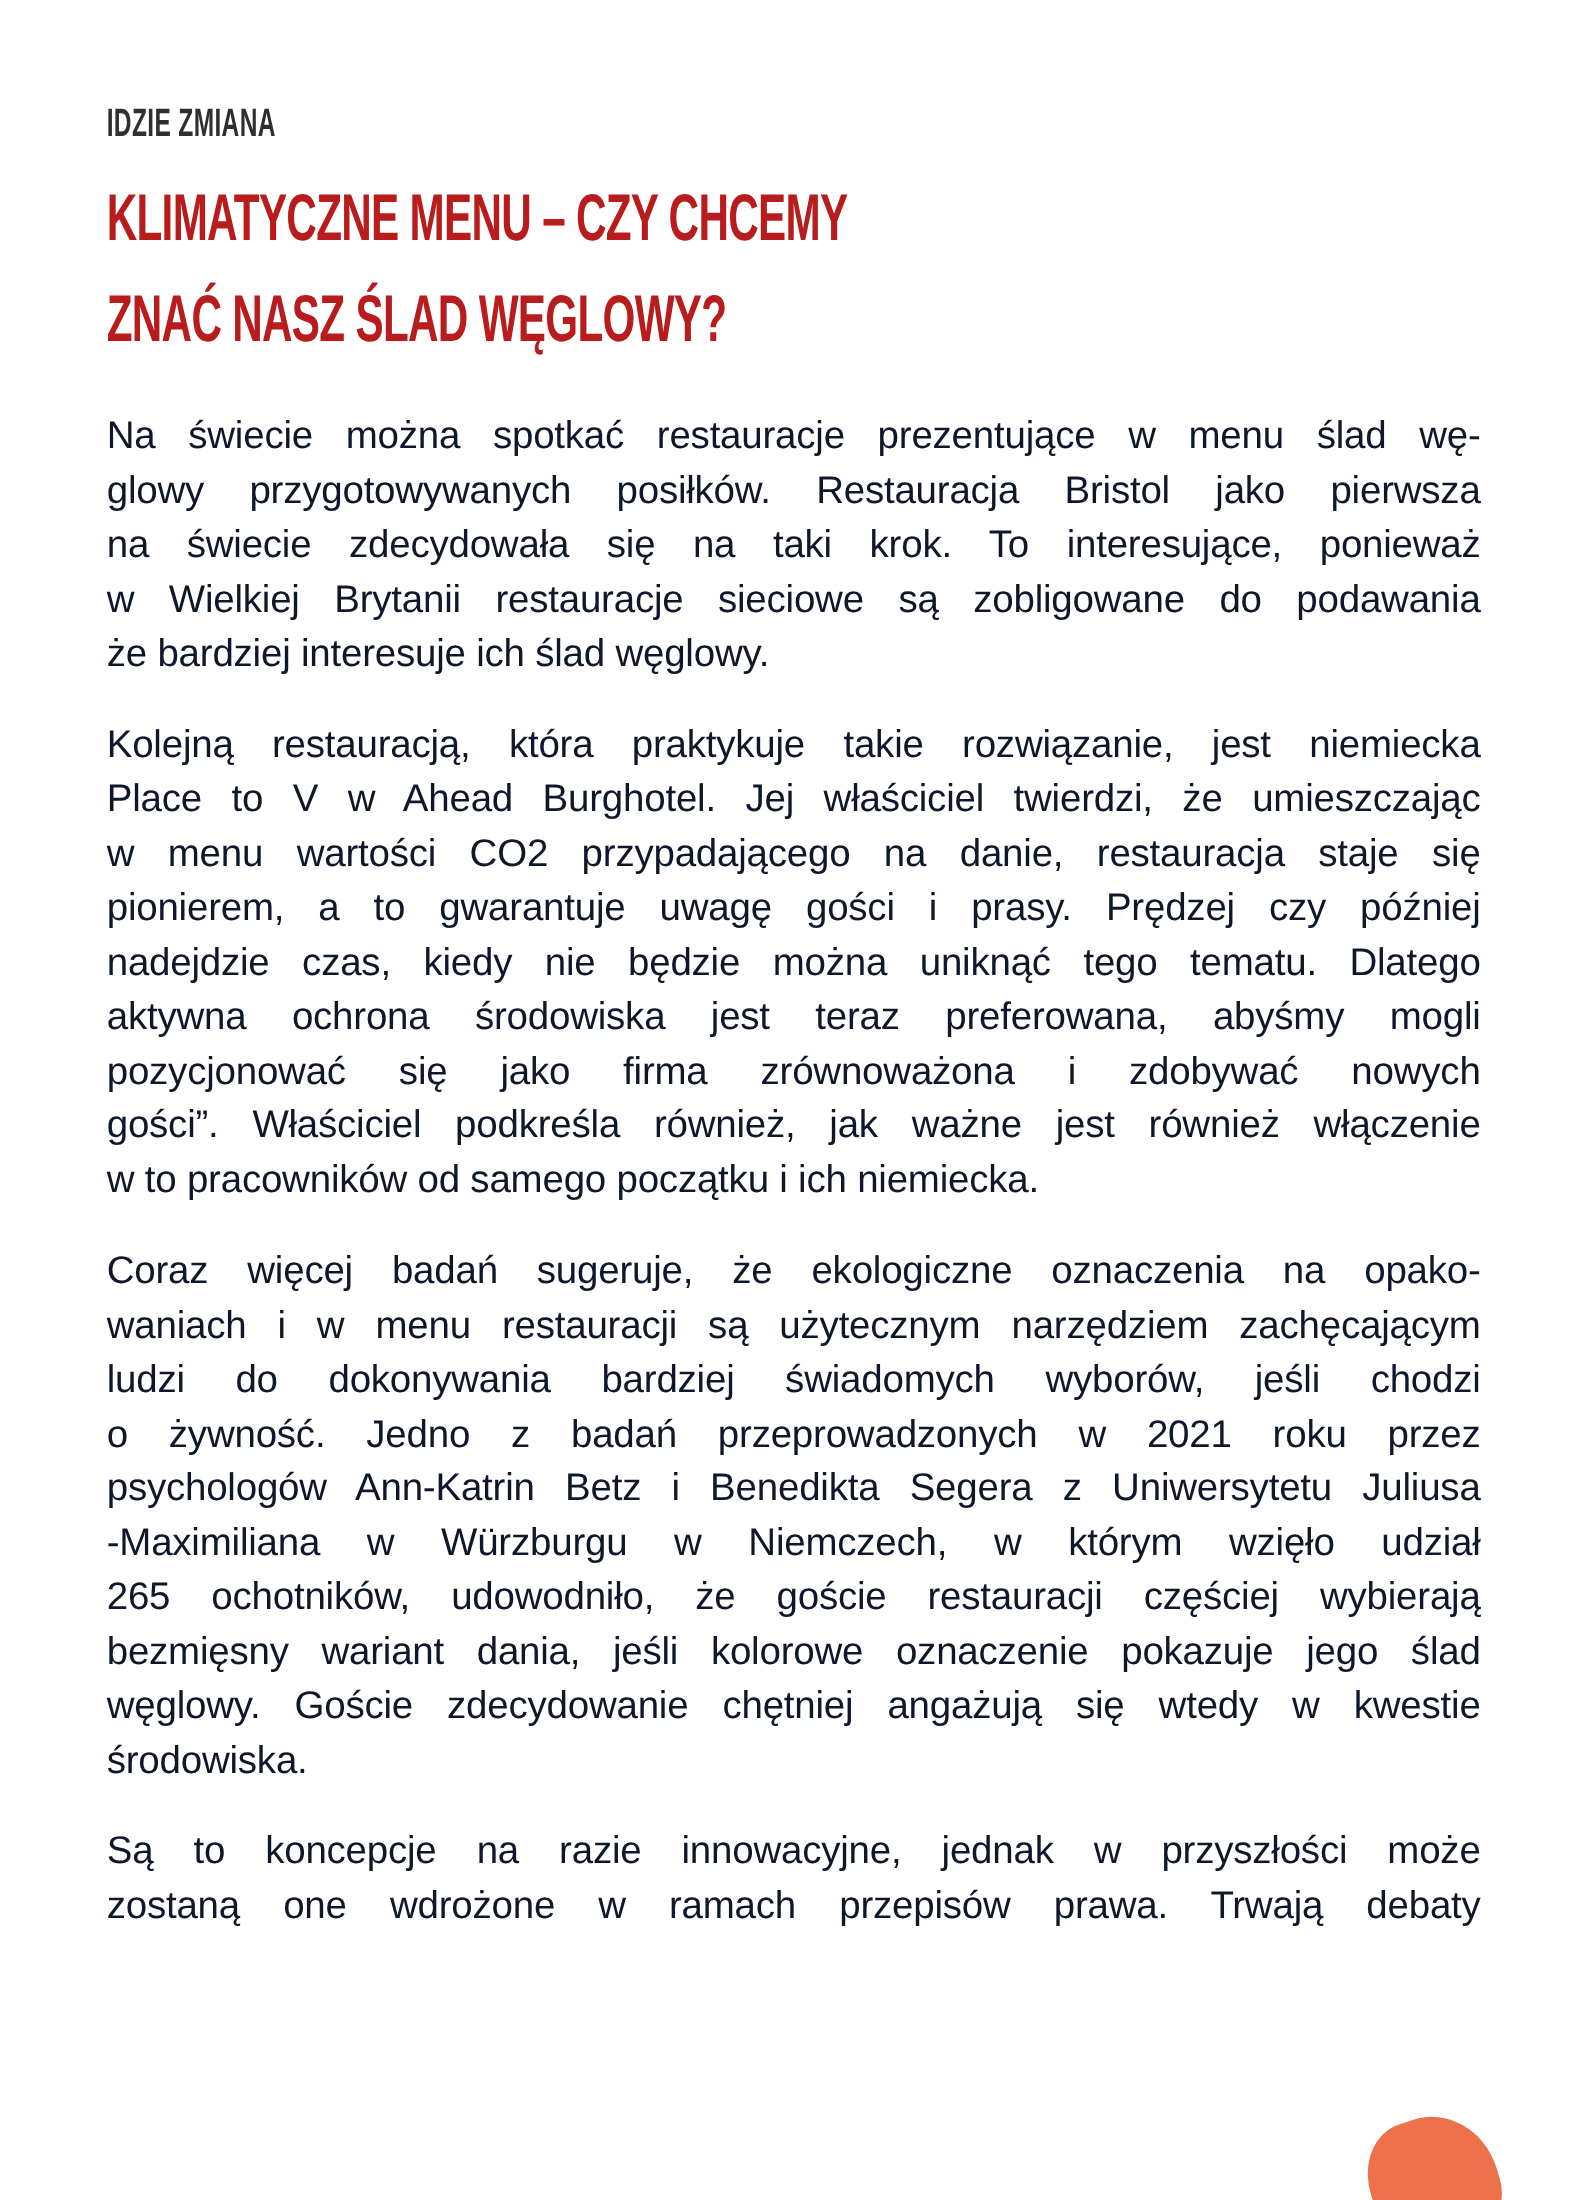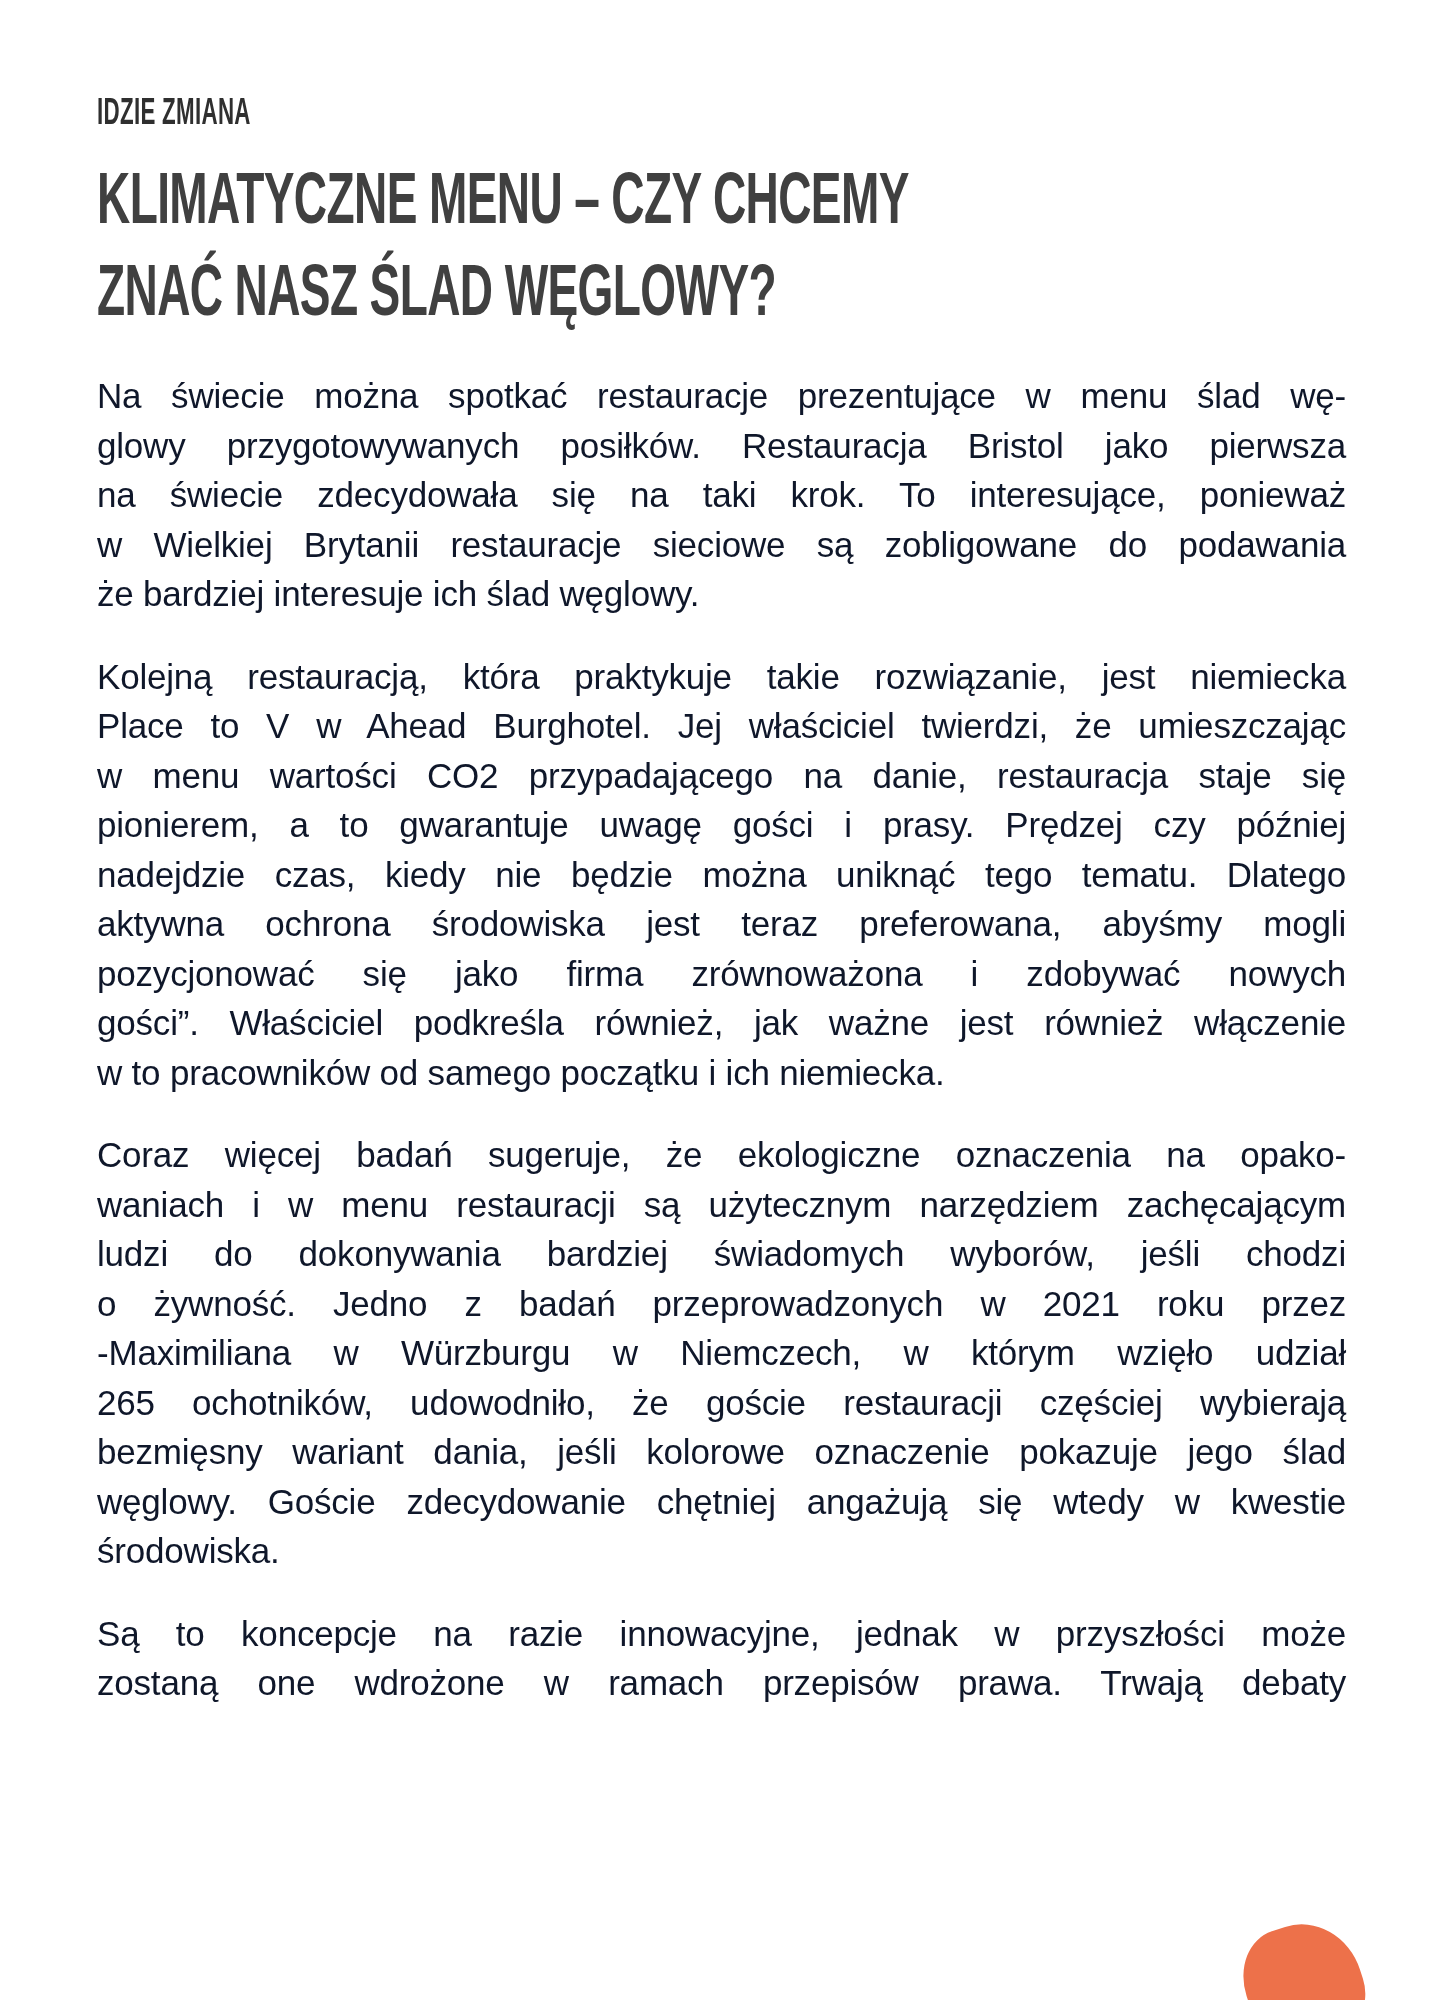--- a/index.html
+++ b/index.html
@@ -27,24 +27,24 @@
     line-height: 36px;
     font-weight: 700;
     color: #2F2F2F;
     transform: scaleX(0.62);
     transform-origin: left top;
     white-space: nowrap;
     letter-spacing: 0.5px;
   }
   .title {
     margin-top: 22px;
-    font-size: 72px;
+    font-size: 60px;
     line-height: 92px;
     font-weight: 700;
-    color: #404040;
+    color: #b91c1c;
   }
   .title .tline {
     display: block;
     transform: scaleX(0.64);
     transform-origin: left top;
     white-space: nowrap;
     letter-spacing: -1px;
   }
   .article {
     margin-top: 35px;
@@ -103,20 +103,21 @@
         <div class="line just">aktywna ochrona środowiska jest teraz preferowana, abyśmy mogli</div>
         <div class="line just">pozycjonować się jako firma zrównoważona i zdobywać nowych</div>
         <div class="line just">gości”. Właściciel podkreśla również, jak ważne jest również włączenie</div>
         <div class="line">w to pracowników od samego początku i ich niemiecka.</div>
       </div>
       <div class="para">
         <div class="line just">Coraz więcej badań sugeruje, że ekologiczne oznaczenia na opako-</div>
         <div class="line just">waniach i w menu restauracji są użytecznym narzędziem zachęcającym</div>
         <div class="line just">ludzi do dokonywania bardziej świadomych wyborów, jeśli chodzi</div>
         <div class="line just">o żywność. Jedno z badań przeprowadzonych w 2021 roku przez</div>
+        <div class="line just">psychologów Ann-Katrin Betz i Benedikta Segera z Uniwersytetu Juliusa</div>
         <div class="line just">-Maximiliana w Würzburgu w Niemczech, w którym wzięło udział</div>
         <div class="line just">265 ochotników, udowodniło, że goście restauracji częściej wybierają</div>
         <div class="line just">bezmięsny wariant dania, jeśli kolorowe oznaczenie pokazuje jego ślad</div>
         <div class="line just">węglowy. Goście zdecydowanie chętniej angażują się wtedy w kwestie</div>
         <div class="line">środowiska.</div>
       </div>
       <div class="para">
         <div class="line just">Są to koncepcje na razie innowacyjne, jednak w przyszłości może</div>
         <div class="line just">zostaną one wdrożone w ramach przepisów prawa. Trwają debaty</div>
       </div>

